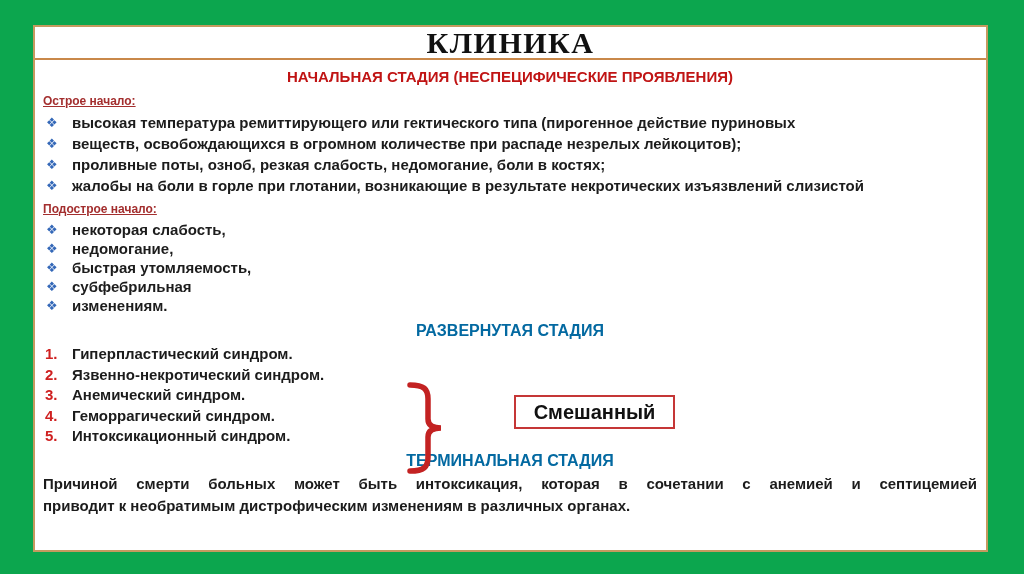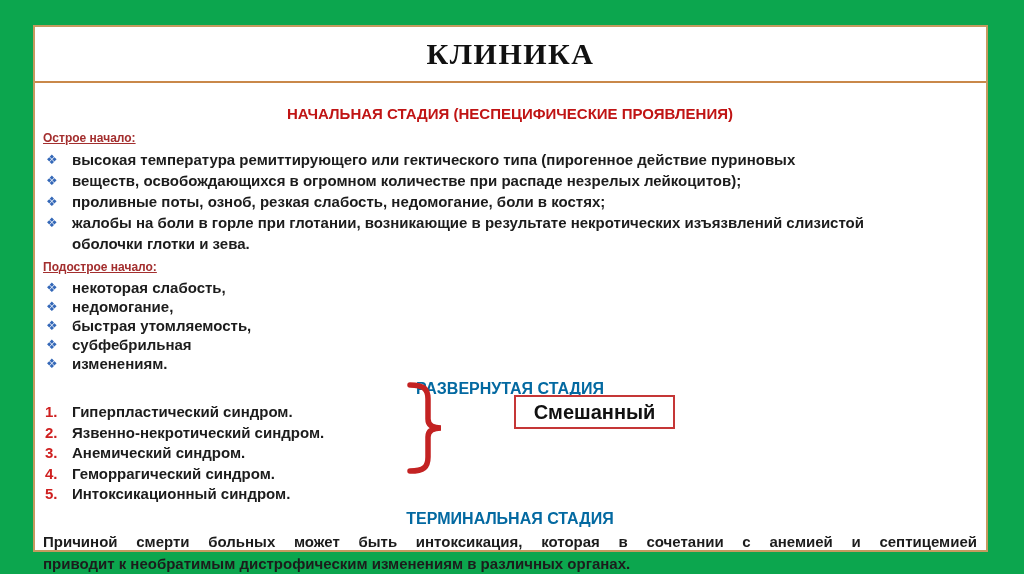--- a/index.html
+++ b/index.html
@@ -10,33 +10,33 @@
     font-family: "Liberation Sans", sans-serif;
   }
   .slide {
     position: absolute;
     left: 33px; top: 25px;
     width: 955px; height: 527px;
     background: #ffffff;
     border: 2px solid #c59a5f;
   }
   .title-bar {
-    height: 56px;
+    height: 33px;
     border-bottom: 2px solid #c9884a;
     display: flex; align-items: center; justify-content: center;
   }
   .title-bar h1 {
     font-family: "Liberation Serif", serif;
     font-size: 30px; font-weight: 700;
     letter-spacing: 1.5px;
     color: #111111;
   }
   .content { padding: 0 9px 0 8px; position: relative; }
   .subtitle {
-    margin-top: 21px;
+    margin-top: 7px;
     text-align: center;
     font-size: 15px; font-weight: 700;
     color: #c01414;
     line-height: 20px;
   }
   .section-head {
     margin-top: 4px;
     font-size: 12px; font-weight: 700;
     color: #a32e2e;
     text-decoration: underline;
@@ -106,23 +106,20 @@
     </div>
     <div class="b-row">
       <span class="bullet">❖</span><span class="b-text">веществ, освобождающихся в огромном количестве при распаде незрелых лейкоцитов);</span>
     </div>
     <div class="b-row">
       <span class="bullet">❖</span><span class="b-text">проливные поты, озноб, резкая слабость, недомогание, боли в костях;</span>
     </div>
     <div class="b-row">
       <span class="bullet">❖</span><span class="b-text">жалобы на боли в горле при глотании, возникающие в результате некротических изъязвлений слизистой</span>
     </div>
-    <div class="b-row cont">
-      <span class="b-text">оболочки глотки и зева.</span>
-    </div>
 
     <div class="section-head second">Подострое начало:</div>
 
     <div class="b-row tight">
       <span class="bullet">❖</span><span class="b-text">некоторая слабость,</span>
     </div>
     <div class="b-row tight">
       <span class="bullet">❖</span><span class="b-text">недомогание,</span>
     </div>
     <div class="b-row tight">

